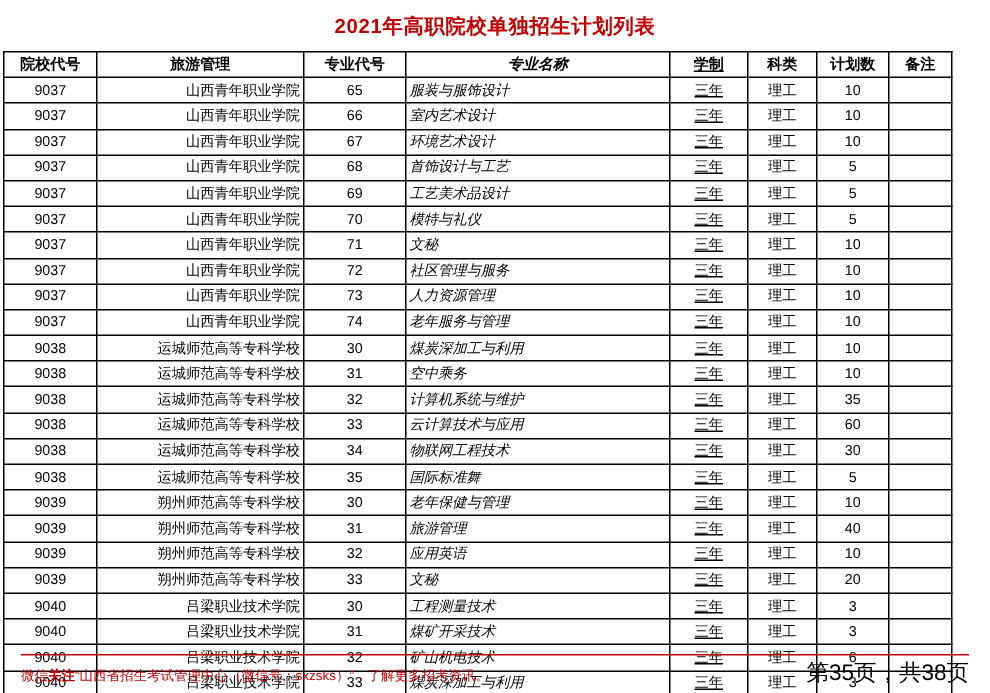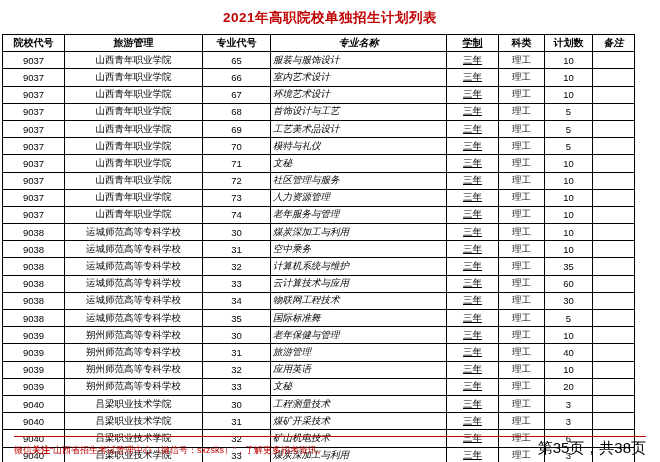--- a/index.html
+++ b/index.html
@@ -44,27 +44,27 @@
     box-sizing: border-box;
     overflow: hidden;
     white-space: nowrap;
   }
   table.plan-table th {
     font-weight: bold;
     text-align: center;
     font-size: 10px;
   }
   .c-code     { width: 62px;  text-align: center; }
-  .c-school   { width: 138px; text-align: center; padding-left: 4px; }
+  .c-school   { width: 138px; text-align: right; padding-left: 4px; }
   .c-majcode  { width: 68px;  text-align: center; }
   .c-major    { width: 176px; text-align: left; padding-left: 4px; font-style: italic; }
   .c-years    { width: 52px;  text-align: center; text-decoration: underline; }
   .c-subject  { width: 46px;  text-align: center; }
   .c-num      { width: 48px;  text-align: center; }
-  .c-remark   { width: 42px;  text-align: center; font-style: italic; }
+  .c-remark   { width: 42px;  text-align: center; }
 
   .footer {
     position: absolute;
     left: 14px;
     right: 14px;
     bottom: 4px;
     height: 22px;
     margin-top: 23px;
   }
   .footer-rule {

